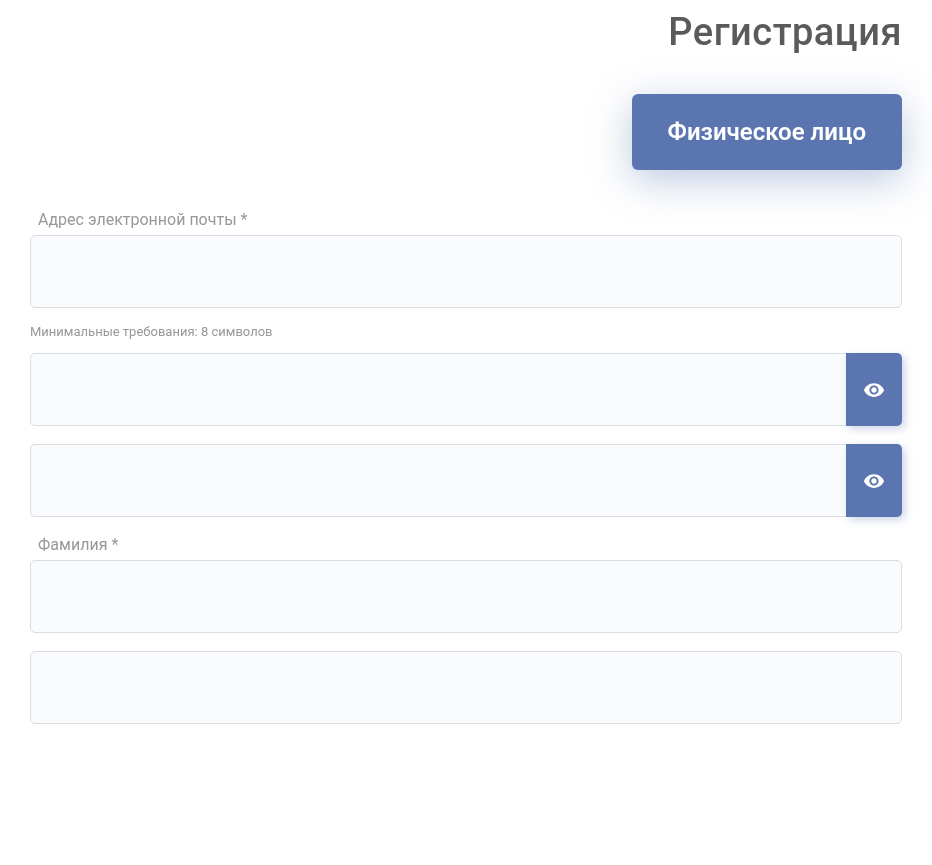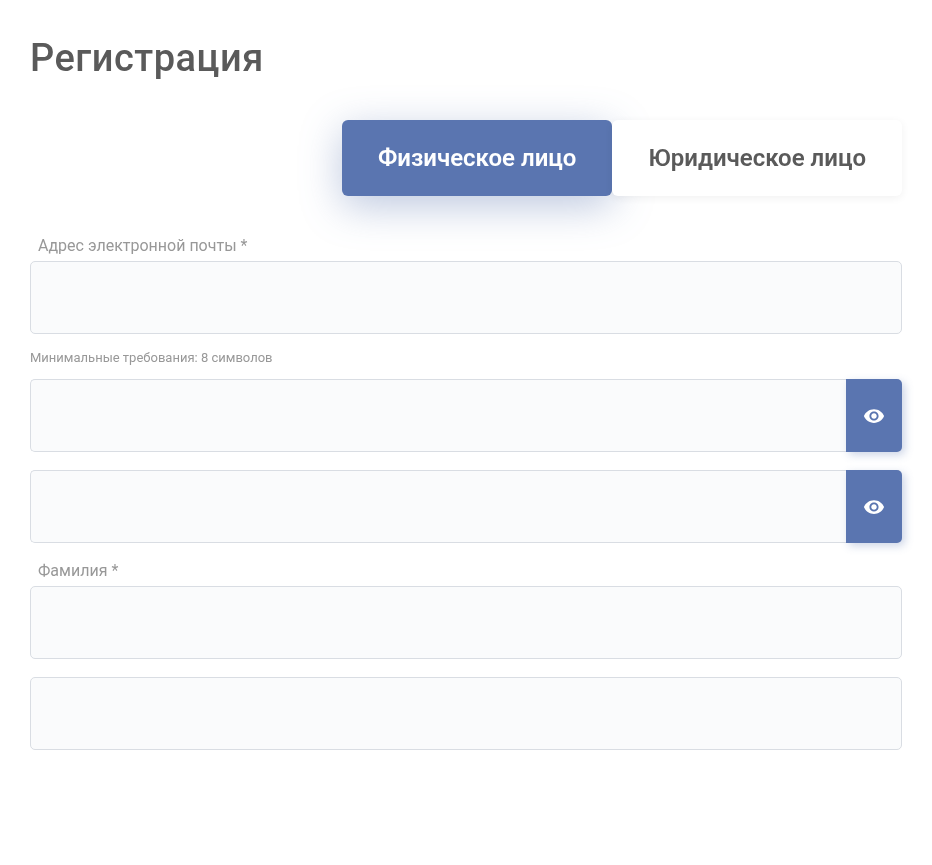--- a/index.html
+++ b/index.html
@@ -7,27 +7,26 @@
       padding: 0;
       box-sizing: border-box;
     }
     body {
       font-family: -apple-system, BlinkMacSystemFont, "Segoe UI", Roboto, Arial, sans-serif;
       background: #ffffff;
       padding: 10px 30px 30px;
       width: 932px;
     }
     .page-title {
-      text-align: left;
+      text-align: right;
       font-size: 38px;
       font-weight: 500;
       color: #5a5a5a;
       margin-bottom: 40px;
       letter-spacing: 0.5px;
-      margin-top: 26px;
     }
     .tabs-container {
       display: flex;
       justify-content: flex-end;
       margin-bottom: 40px;
     }
     .tab {
       padding: 24px 36px;
       font-size: 24px;
       font-weight: 600;
@@ -100,21 +99,20 @@
       fill: #ffffff;
     }
   </style>
 </head>
 <body>
 
 <h1 class="page-title">Регистрация</h1>
 
 <div class="tabs-container">
   <button class="tab tab-active">Физическое лицо</button>
-  <button class="tab tab-inactive">Юридическое лицо</button>
 </div>
 
 <div class="form-group">
   <label class="form-label">Адрес электронной почты *</label>
   <div class="input-wrapper">
     <input type="email" class="form-input" value="" style="">
   </div>
 </div>
 
 <div class="form-group">

